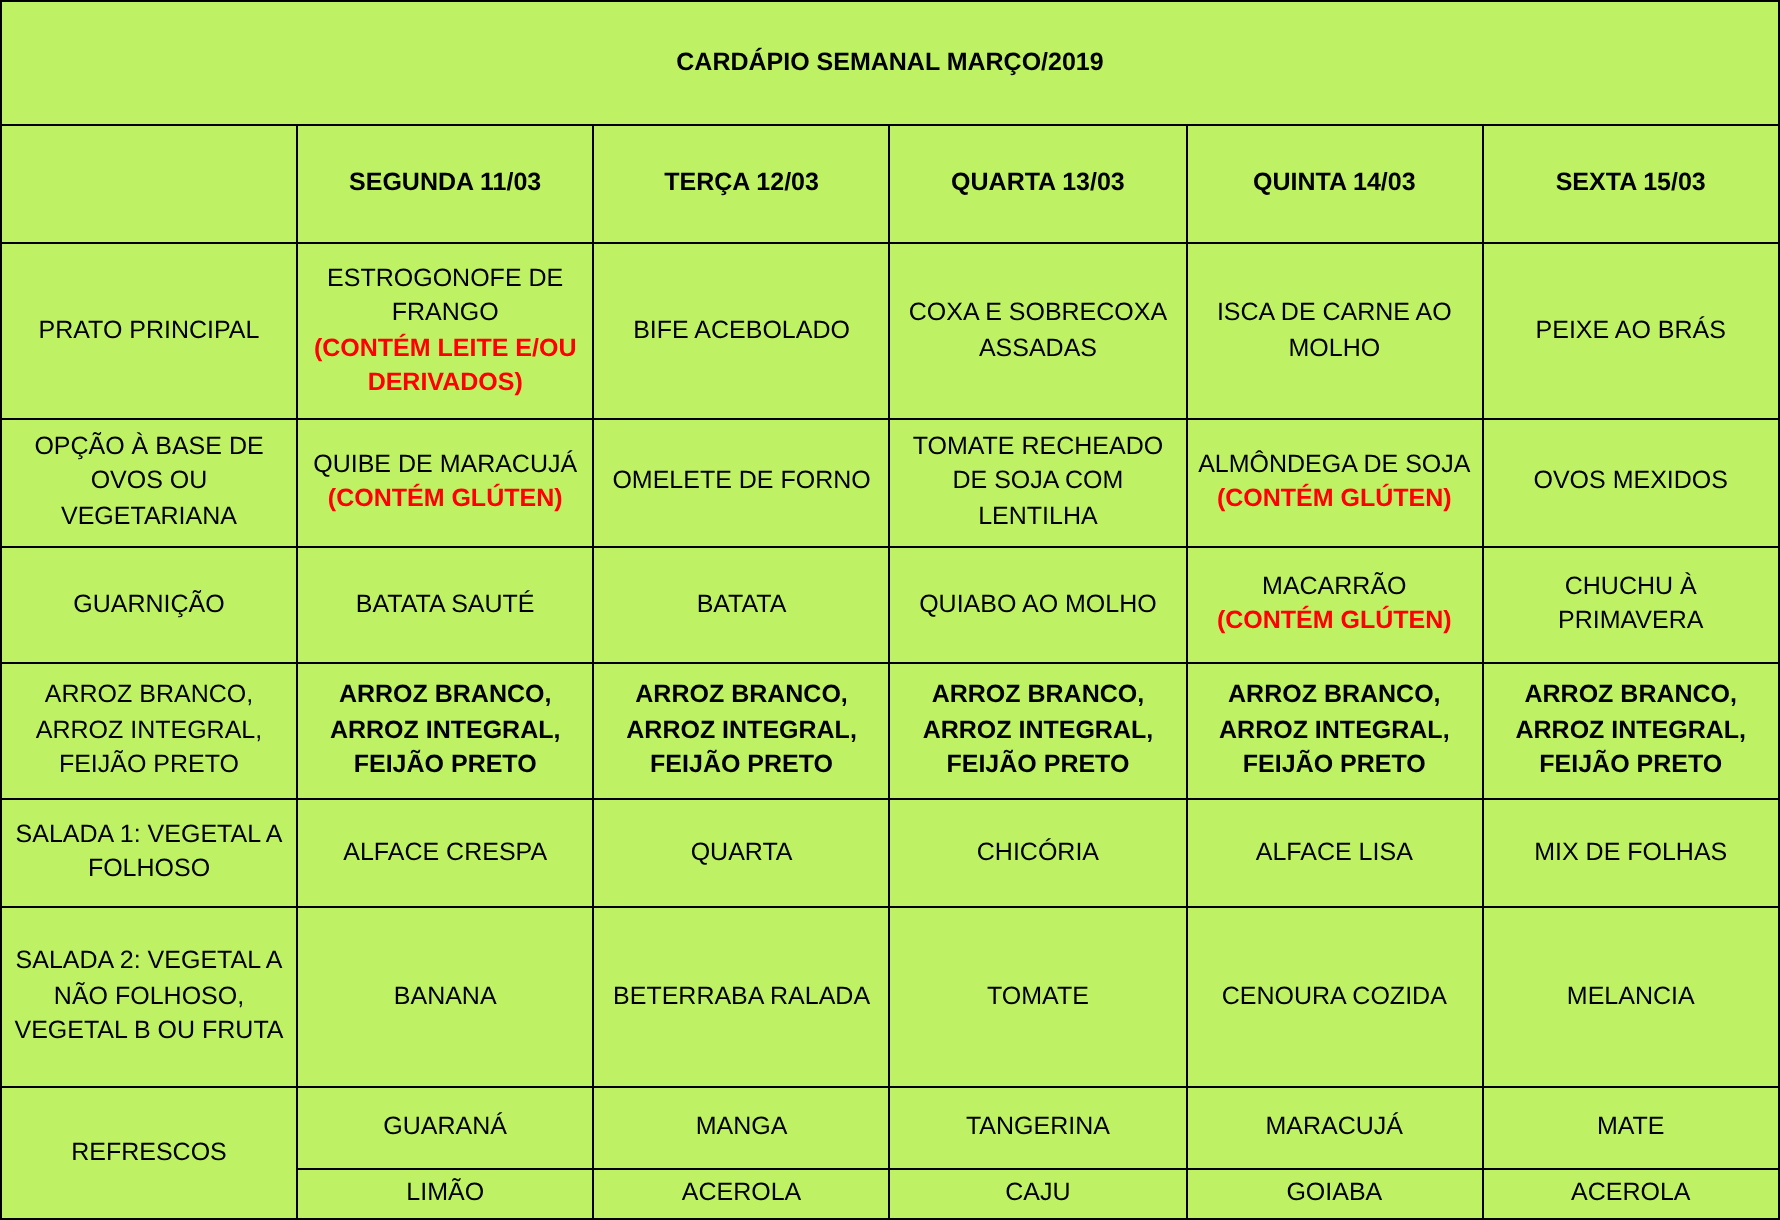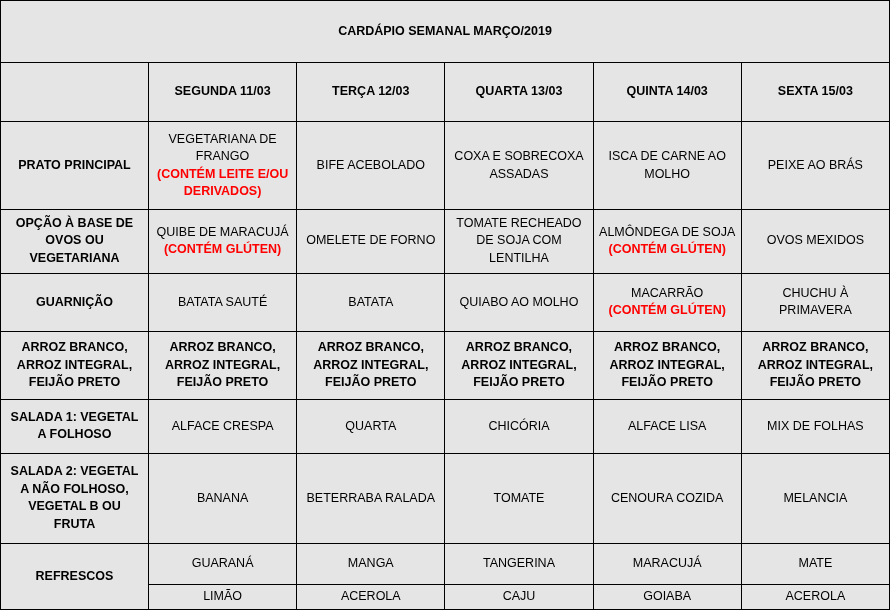--- a/index.html
+++ b/index.html
@@ -8,21 +8,21 @@
     font-family: "Liberation Sans", sans-serif;
     color: #000000;
     width: 890px;
     height: 610px;
   }
   table.menu {
     width: 890px;
     height: 610px;
     border-collapse: collapse;
     table-layout: fixed;
-    background: #e5e5e5;
+    background: #bef264;
   }
   table.menu td {
     border: 1px solid #000000;
     text-align: center;
     vertical-align: middle;
     font-size: 12.5px;
     line-height: 1.4;
     padding: 2px 5px;
     overflow: hidden;
   }
@@ -32,21 +32,21 @@
   tr.r1 { height: 85px; }
   tr.r2 { height: 62px; margin-top: 16px; }
   tr.r3 { height: 57px; }
   tr.r4 { height: 66px; margin-top: 19px; }
   tr.r5 { height: 52px; margin-top: 20px; }
   tr.r6 { height: 88px; }
   tr.r7a { height: 40px; }
   tr.r7b { height: 24px; }
   td.title   { font-weight: bold; font-size: 13px; }
   td.colhead { font-weight: bold; font-size: 12.5px; }
-  td.rowhead { font-weight: bold; font-size: 12.5px; }
+  td.rowhead { font-weight: normal; font-size: 12.5px; }
   tr.r4 td.cell { font-weight: bold; }
   .allergen { color: #FF0000; font-weight: bold; }
 </style>
 </head>
 <body>
 
 <table class="menu">
   <colgroup>
     <col class="c0">
       <col>
@@ -66,21 +66,21 @@
       <td class="colhead">SEGUNDA 11/03</td>
       <td class="colhead">TERÇA 12/03</td>
       <td class="colhead">QUARTA 13/03</td>
       <td class="colhead">QUINTA 14/03</td>
       <td class="colhead">SEXTA 15/03</td>
     </tr>
 
     <tr class="r1">
       <td class="rowhead">PRATO PRINCIPAL</td>
       <td class="cell">
-        <div>VEGETARIANA DE FRANGO</div>
+        <div>ESTROGONOFE DE FRANGO</div>
         <div class="allergen">(CONTÉM LEITE E/OU DERIVADOS)</div>
       </td>
       <td class="cell">
         <div>BIFE ACEBOLADO</div>
       </td>
       <td class="cell">
         <div>COXA E SOBRECOXA ASSADAS</div>
       </td>
       <td class="cell">
         <div>ISCA DE CARNE AO MOLHO</div>

